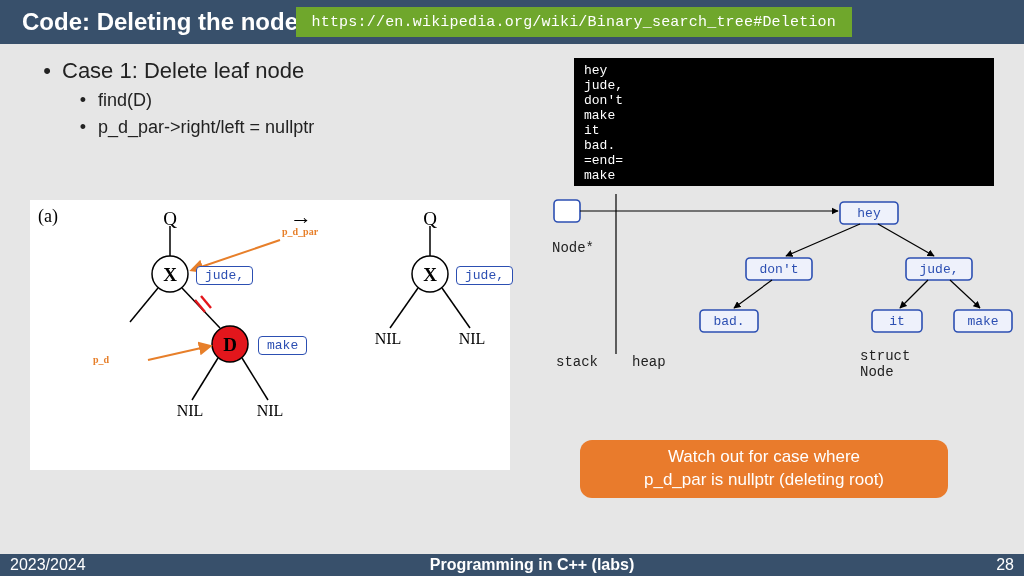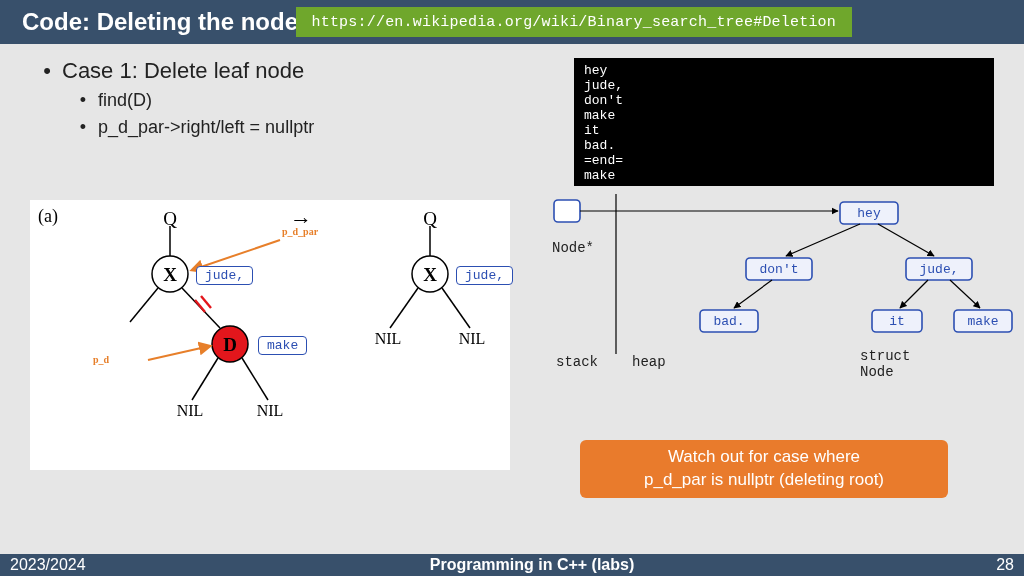--- a/index.html
+++ b/index.html
@@ -20,21 +20,21 @@
 
   .figure { position: absolute; left: 30px; top: 200px; width: 480px; height: 270px; background: #fff; }
   .figure .fa { position: absolute; left: 8px; top: 6px; font-family: "Times New Roman", serif; font-size: 18px; }
   .fig-svg { position: absolute; left: 0; top: 0; }
   .tag { position: absolute; border: 1.5px solid #2c4fb2; border-radius: 4px; background: #fff; font-family: "Courier New", monospace; font-size: 13px; padding: 1px 8px; color: #2c4fb2; }
   .ptr { position: absolute; color: #e77f2a; font-family: Liberation Serif, serif; font-size: 10px; font-weight: bold; text-align: right; }
 
   .heap-svg { position: absolute; left: 550px; top: 194px; }
   .heaplbl { position: absolute; font-family: "Courier New", monospace; font-size: 14px; color: #222; margin-top: 8px; }
 
-  .callout { position: absolute; left: 580px; top: 440px; width: 368px; height: 58px; background: #e97b2c; border-radius: 6px; color: #fff; font-size: 17px; display: flex; align-items: center; justify-content: center; text-align: center; line-height: 1.35; }
+  .callout { position: absolute; left: 580px; top: 440px; width: 368px; height: 58px; background: #e97b2c; border-radius: 12px; color: #fff; font-size: 17px; display: flex; align-items: center; justify-content: center; text-align: center; line-height: 1.35; }
 
   .footer { position: absolute; left: 0; bottom: 0; width: 1024px; height: 22px; background: #38506b; color: #ffffff; font-size: 16px; display: flex; align-items: center; }
   .footer .fl { margin-left: 10px; }
   .footer .fc { position: absolute; left: 0; right: 0; text-align: center; font-weight: bold; padding-left: 40px; }
   .footer .fr { margin-left: auto; margin-right: 10px; }
 
   .tnode { fill: #fff; stroke: #000; stroke-width: 1.5; }
   .tnode-red { fill: #e3161c; stroke: #000; stroke-width: 1.5; }
   .tlabel { font-family: "Times New Roman", serif; font-size: 19px; text-anchor: middle; dominant-baseline: central; }
   .tlabel-b { font-weight: bold; }

